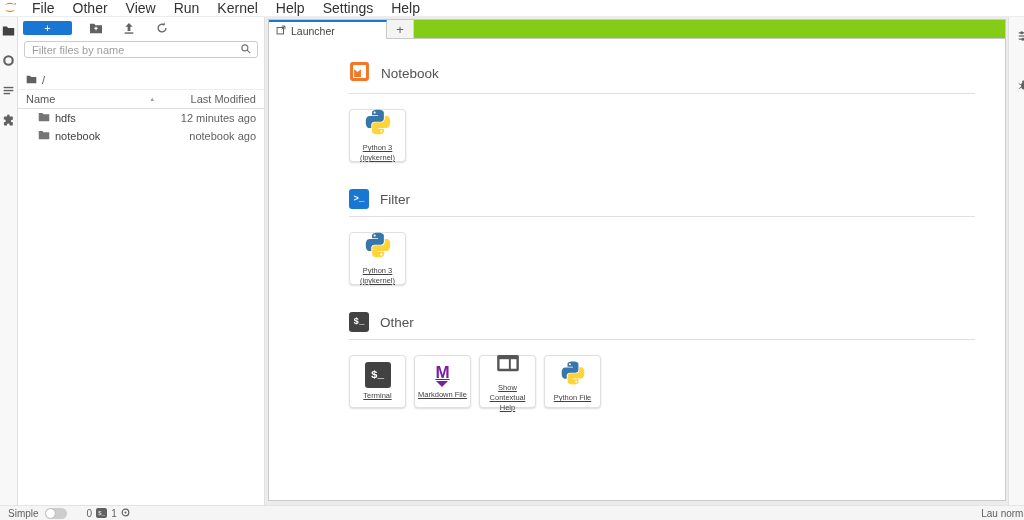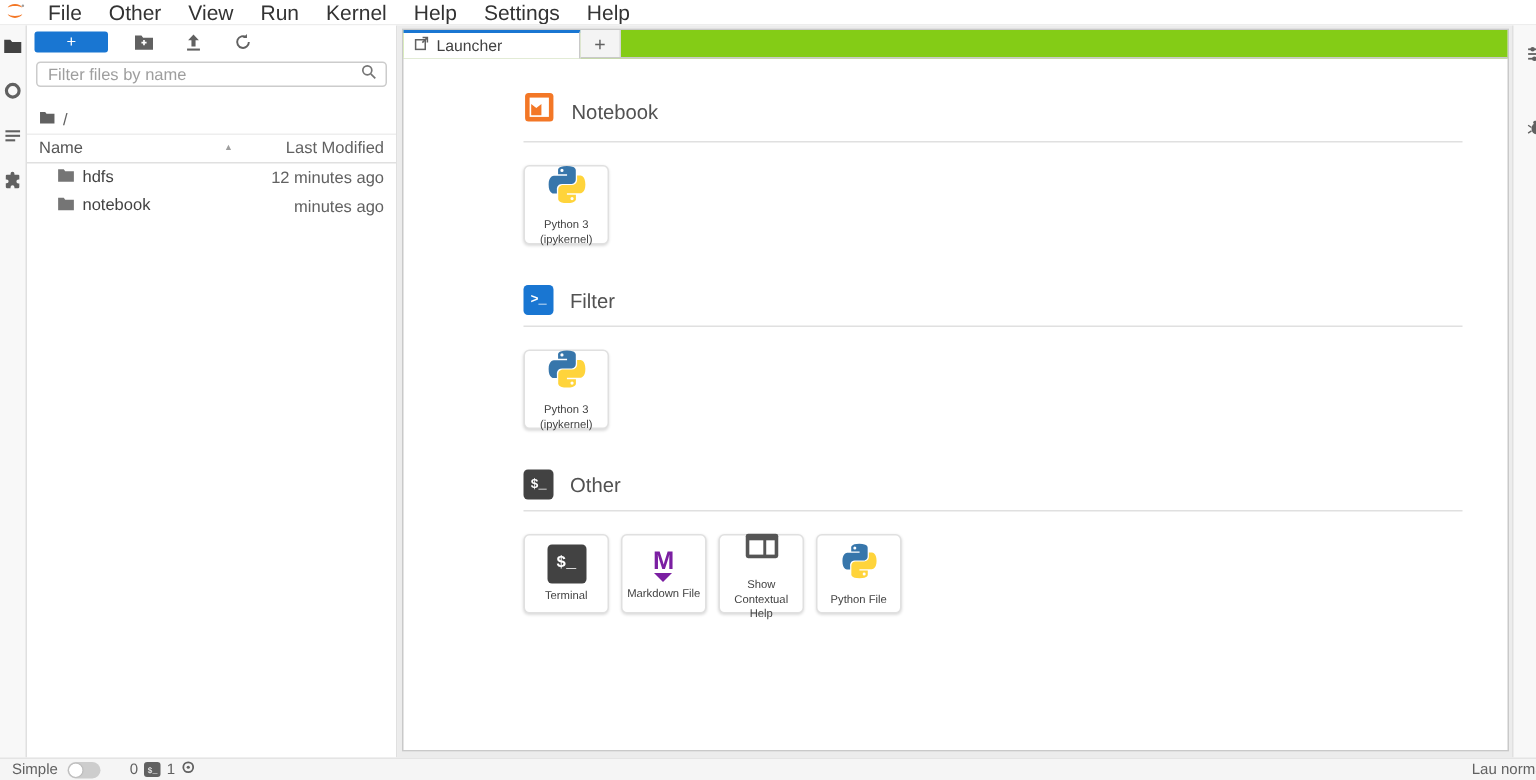--- a/index.html
+++ b/index.html
@@ -50,21 +50,21 @@
          display:flex; align-items:center; gap:5px; padding:0 7px; font-size:10.5px; color:#424242;
          margin-bottom:-1px; cursor:pointer; }
   .addtab { width:27px; display:flex; align-items:center; justify-content:center; font-size:13px;
             color:#616161; background:#f4f4f4; border-right:1px solid #d6d6d6; cursor:pointer; }
 
   .launcher { flex:1; overflow:hidden; padding:22px 30px 0 80px; }
   .section { margin-bottom:10px; }
   .section-header { display:flex; align-items:center; gap:11px; }
   .section-title { font-size:13.5px; color:#525252; }
   .section-rule { border:none; border-top:1px solid #e0e0e0; margin-top:7px; }
-  .cards { display:flex; gap:8px; margin:15px 0 27px 0; }
+  .cards { display:flex; gap:8px; margin:15px 0 27px 0;text-decoration:underline; }
   .card { width:57px; height:53px; background:#fff; border:1px solid #e0e0e0; border-radius:4px;
           box-shadow:0 1px 2px rgba(0,0,0,0.14); display:flex; flex-direction:column;
           align-items:center; justify-content:center; gap:3px; cursor:pointer; }
   .card-label { font-size:7.5px; color:#424242; text-align:center; white-space:pre-line;
                 line-height:1.3; padding:0 1px; }
 
   .sq-icon { border-radius:3px; display:flex; align-items:center; justify-content:center;
              font-family:"Liberation Mono", monospace; font-weight:bold; }
 
   
@@ -197,21 +197,21 @@
     </div>
     <div class="fb-row">
       <span class="row-name">
         <span>
           <svg width="12" height="10" viewBox="0 0 16 13">
               <path d="M1 1h5l1.3 1.7H15V12H1z" fill="#757575"></path>
             </svg>
         </span>
         <span>notebook</span>
       </span>
-      <span class="row-mod">minutes ago</span>
+      <span class="row-mod">notebook ago</span>
     </div>
   </div>
 
   <div id="dock">
     <div class="dock-panel">
       <div class="tabbar">
         <div class="tab">
           <span>
             <svg width="10" height="10" viewBox="0 0 14 14">
                 <rect x="1.5" y="3.5" width="9" height="9" fill="none" stroke="#616161" stroke-width="1.4"></rect>

